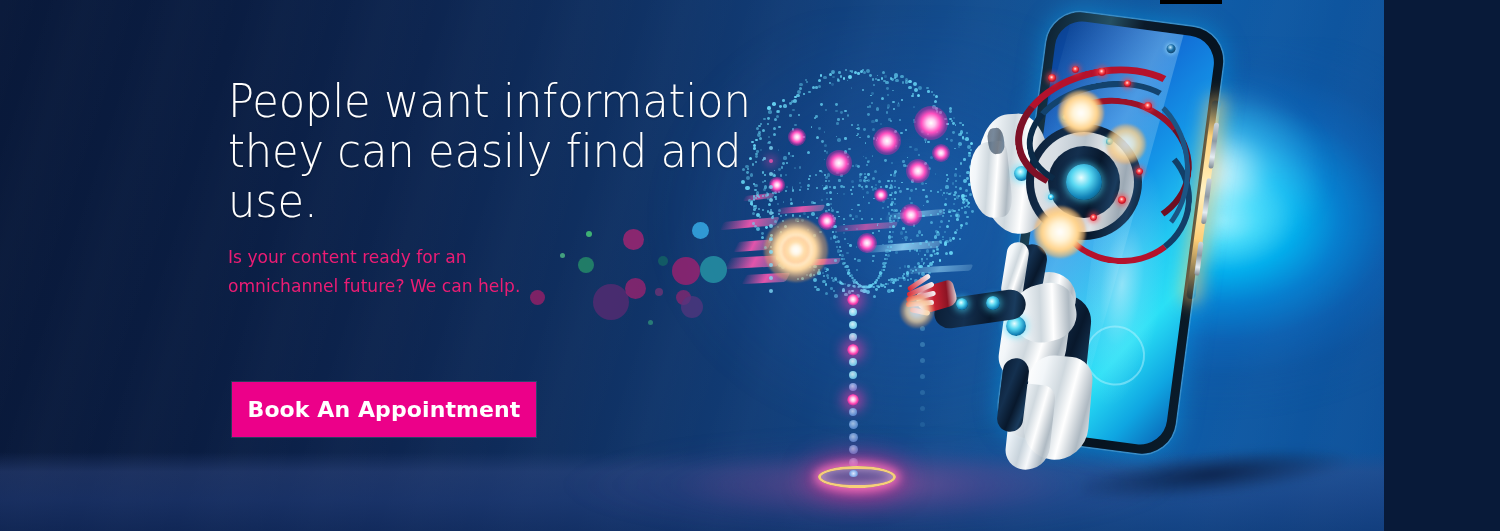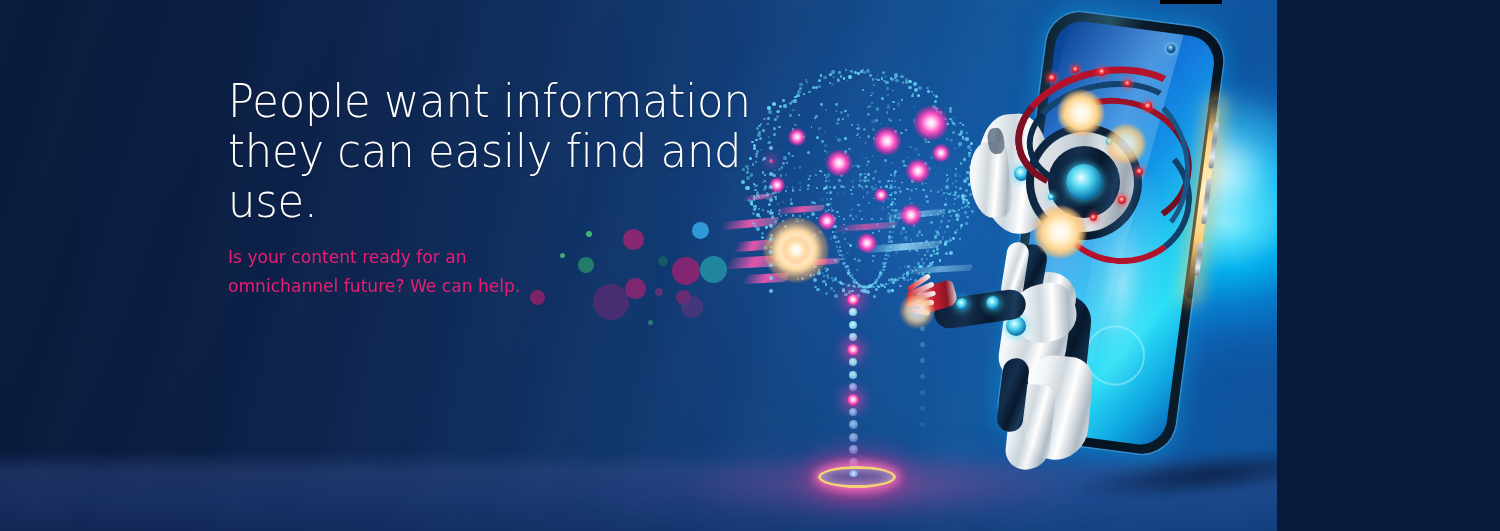--- a/index.html
+++ b/index.html
@@ -6,21 +6,21 @@
     margin: 0;
     padding: 0;
     background: #081a39;
   }
   body {
     font-family: "Liberation Sans", sans-serif;
   }
 
   #hero {
     position: relative;
-    width: 1277px;
+    width: 1384px;
     height: 531px;
     overflow: hidden;
     background: #0a1b3d;
   }
   .bg-base2 {
     position: absolute;
     inset: 0;
     background:
       linear-gradient(95deg,
         #09193a 0%,
@@ -1476,14 +1476,15 @@
     <div style="position:absolute; left:-24px; top:266px; width:30px; height:5px; border-radius:3px; background:linear-gradient(90deg,#d6212f,#f4f7f9); transform:rotate(-14deg);"></div>
     <div style="position:absolute; left:-24px; top:273px; width:28px; height:5px; border-radius:3px; background:linear-gradient(90deg,#d6212f,#f4f7f9); transform:rotate(-5deg);"></div>
     <div style="position:absolute; left:-20px; top:281px; width:20px; height:5px; border-radius:3px; background:linear-gradient(90deg,#c41e2c,#eef2f5); transform:rotate(12deg);"></div>
     <div class="flare" style="left:-30px; top:266px; width:34px; height:34px; opacity:.75;"></div>
   </div>
 
   <div class="top-dark-band" style="left: 1160px; top: 0px; width: 62px; height: 4px; background: rgb(0, 0, 0);"></div>
 
   <div class="headline">People want information they can easily find and use.</div>
   <div class="subhead">Is your content ready for an omnichannel future? We can help.</div>
+  <button class="cta">Book An Appointment</button>
 
 </div>
 
 </body></html>

